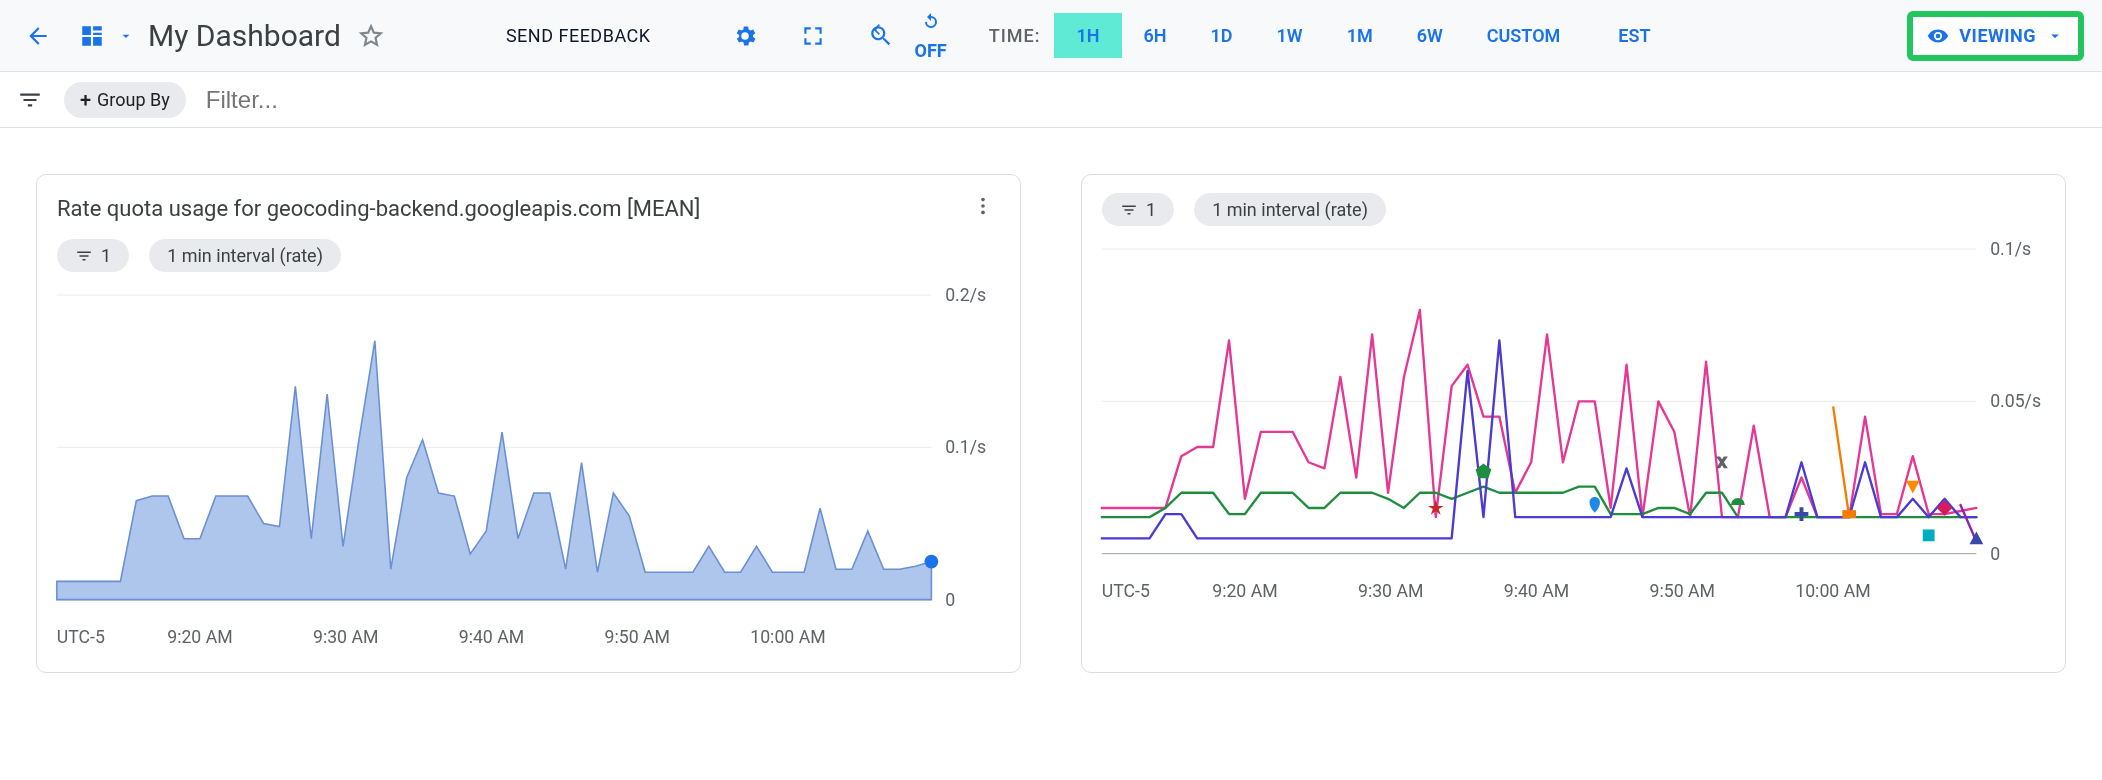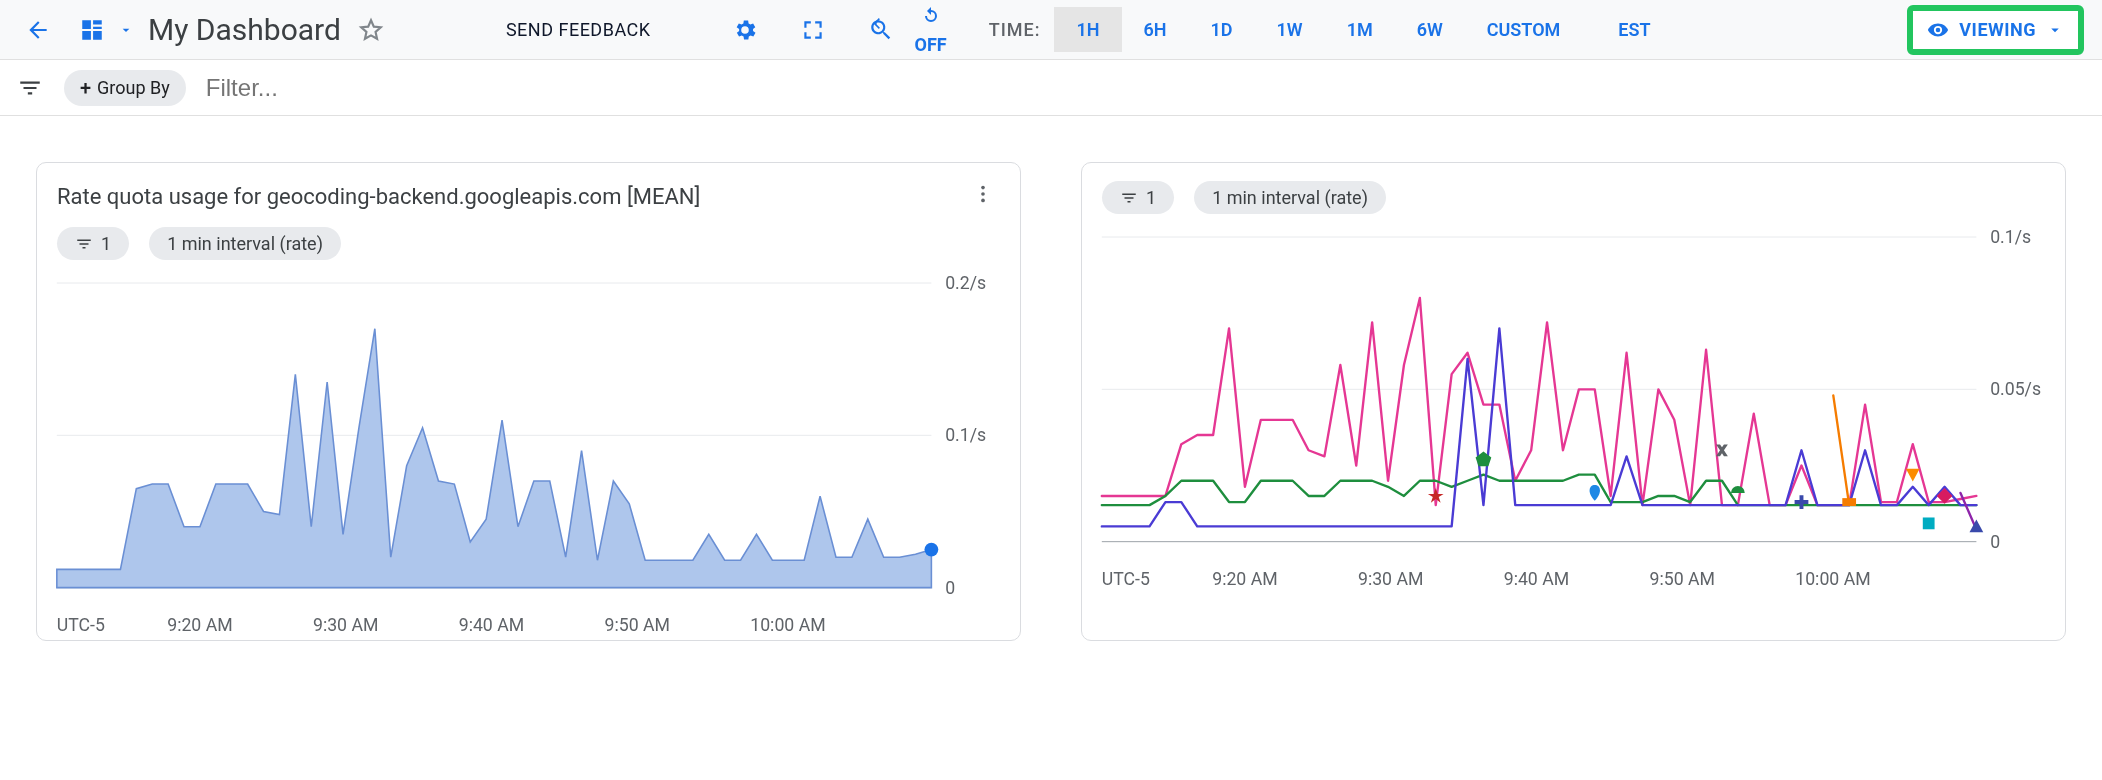--- a/index.html
+++ b/index.html
@@ -5,21 +5,21 @@
   * { box-sizing: border-box; margin: 0; padding: 0; }
   body {
     font-family: "Google Sans", Roboto, Arial, sans-serif;
     font-size: 18px;
     color: #202124;
     background: #fff;
     width: 2102px;
   }
   
   .topbar {
-    height: 60px;
+    height: 72px;
     background: #f8f9fa;
     border-bottom: 1px solid #e0e0e0;
     display: flex;
     align-items: center;
     padding: 0 18px;
     gap: 14px;
   }
   .icon-btn {
     width: 40px; height: 40px;
     display: flex; align-items: center; justify-content: center;
@@ -37,21 +37,21 @@
   }
   .tool-icons { display:flex; gap:28px; margin-left:60px; }
   .refresh-wrap { display:flex; align-items:center; gap:6px; color:#1a73e8; font-weight:700; cursor:pointer;flex-direction:column; }
   .time-lbl { color:#5f6368; font-weight:500; margin-left:28px; letter-spacing:1px; }
   .time-opts { display:flex; align-items:center; }
   .time-opt {
     color:#1a73e8; font-weight:600;
     padding: 12px 22px;
     cursor:pointer;
   }
-  .time-opt.active { background:#e5e5e5; }
+  .time-opt.active { background:#5eead4; }
   .viewing {
     margin-left:auto;
     border:6px solid #22c55e;
     border-radius:6px;
     padding:8px 14px;
     display:flex; align-items:center; gap:10px;
     color:#1a73e8; font-weight:700; letter-spacing:0.5px;
     cursor:pointer;
     background:#fff;
   }
@@ -68,21 +68,21 @@
   }
   .filter-input {
     border:none; outline:none; font-size:24px; color:#80868b;
     background:transparent; flex:1; padding-left:6px;
   }
   
   .grid { display:flex; gap:60px; padding:46px 36px; }
   .panel {
     width:1000px;
     border:1px solid #dadce0; border-radius:10px;
-    padding:18px 10px 0 10px;
+    padding:18px 10px 20px 10px;
     position:relative;
   }
   .panel-hdr { display:flex; align-items:center; padding:0 16px 16px 10px; }
   .panel-title { font-size:22px; color:#3c4043; flex:1; white-space:nowrap; overflow:hidden; text-overflow:ellipsis; }
   .panel-menu { color:#5f6368; cursor:pointer; font-size:26px; letter-spacing:-2px; }
   .chips { display:flex; gap:20px; padding:0 10px 10px 10px; }
   .chip {
     background:#e8eaed; border-radius:20px;
     padding:6px 18px; font-size:18px; color:#3c4043;
     display:flex; align-items:center; gap:8px;

